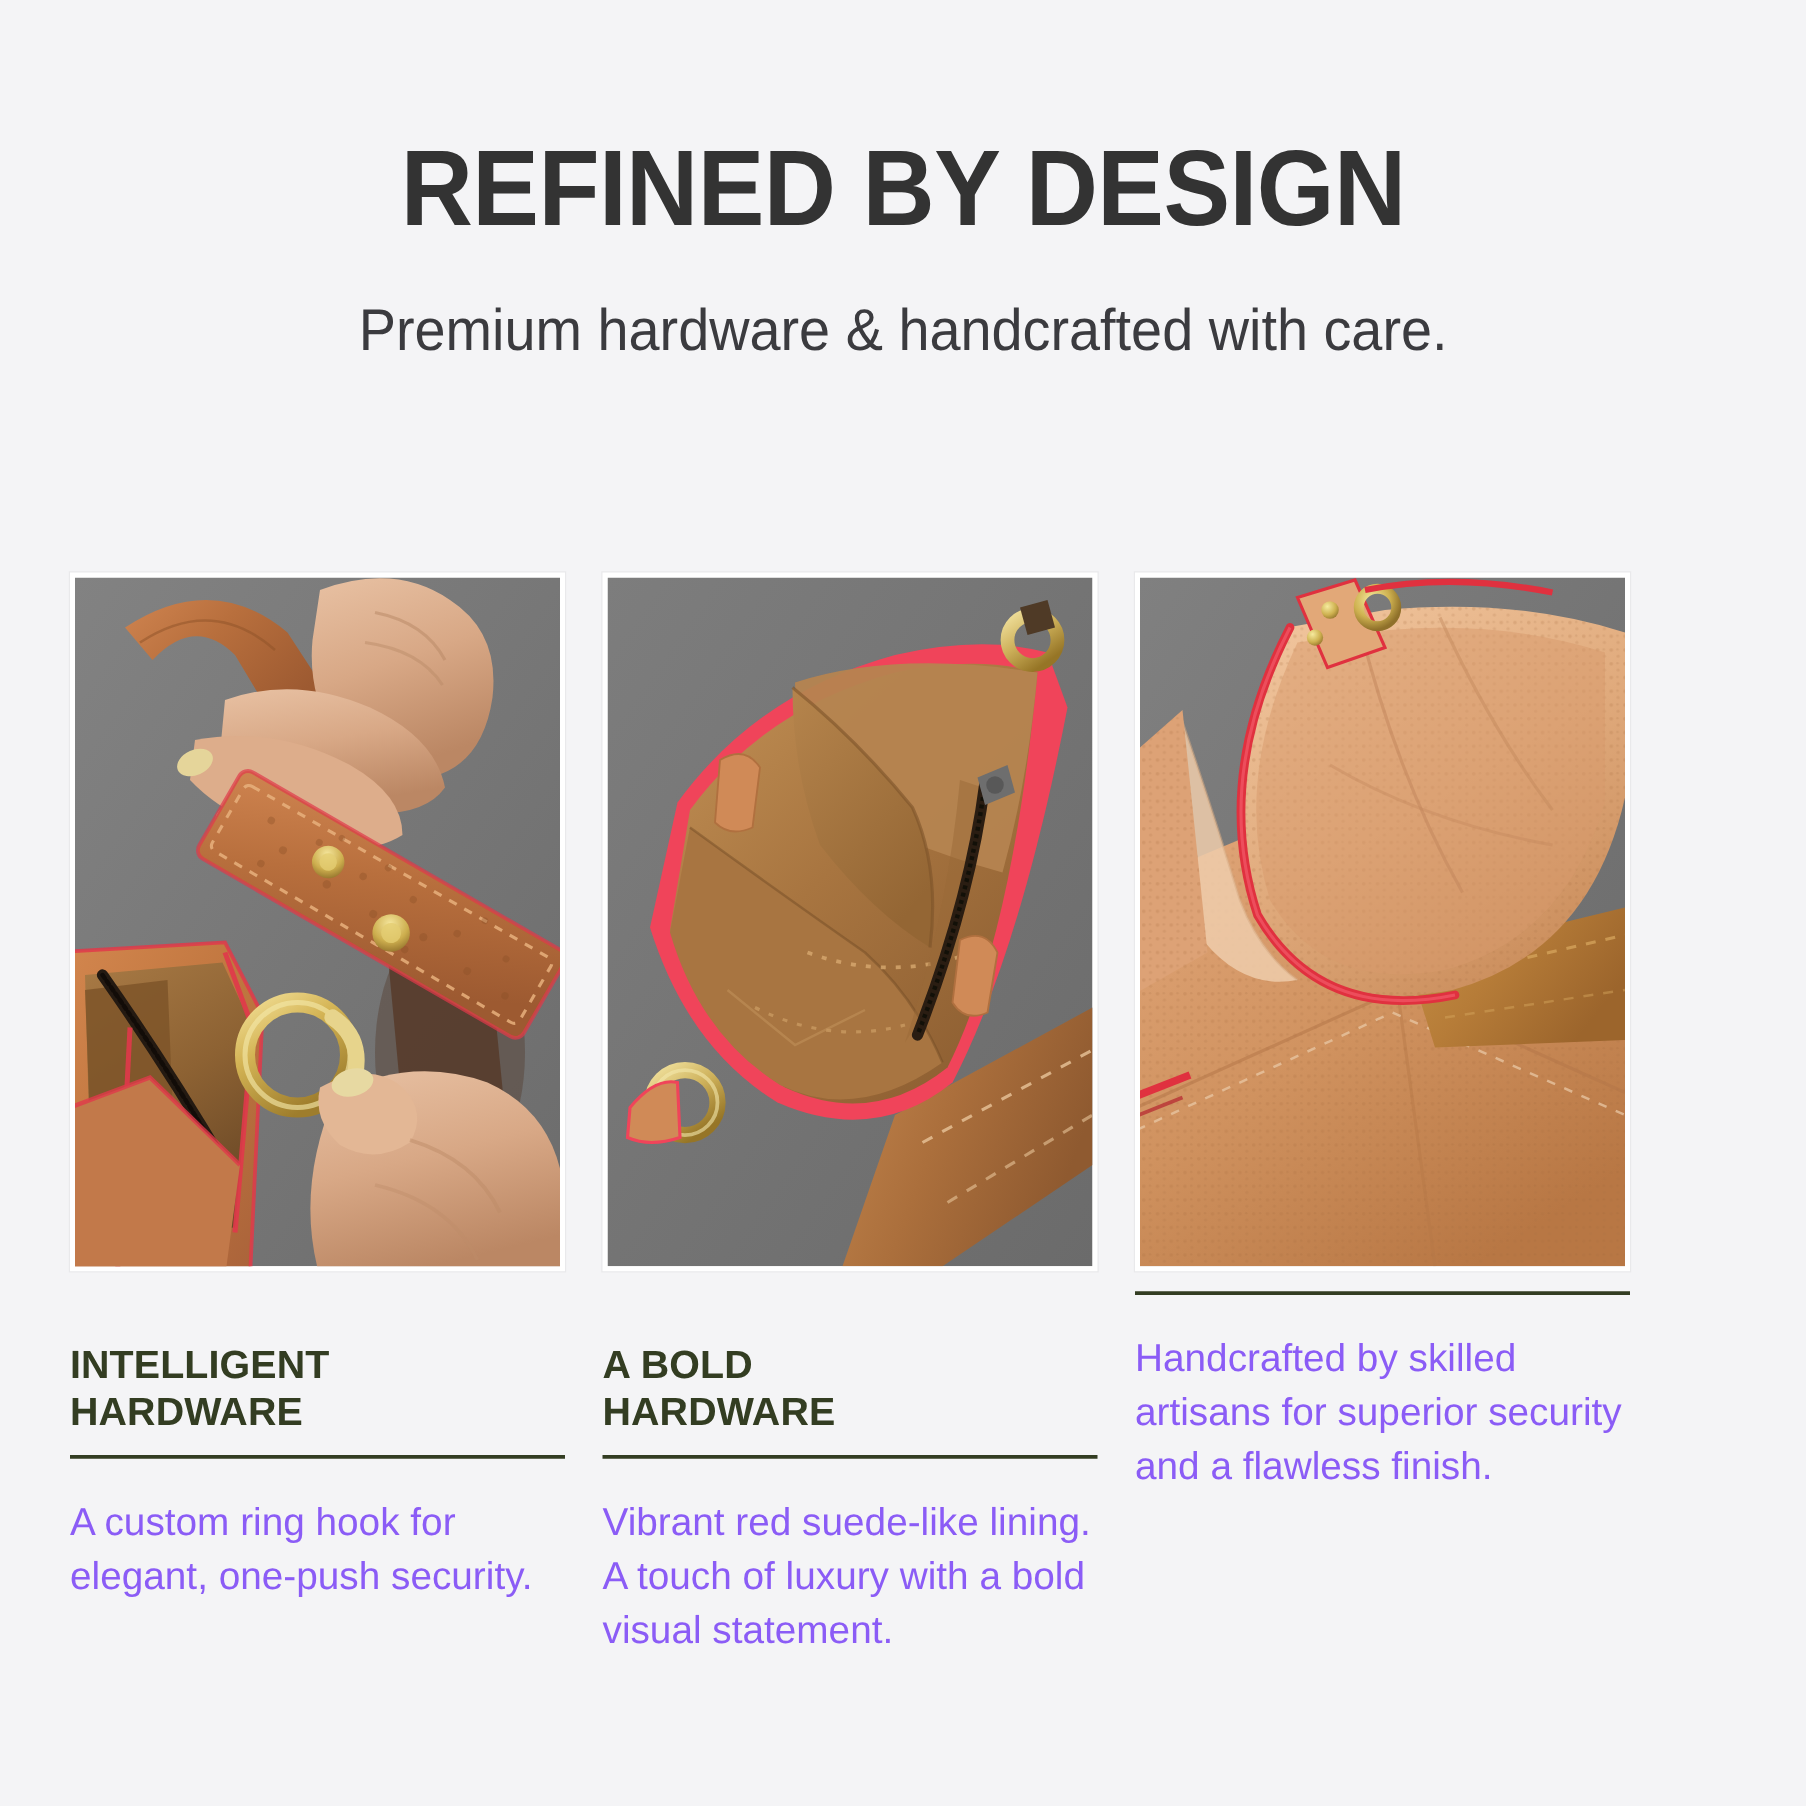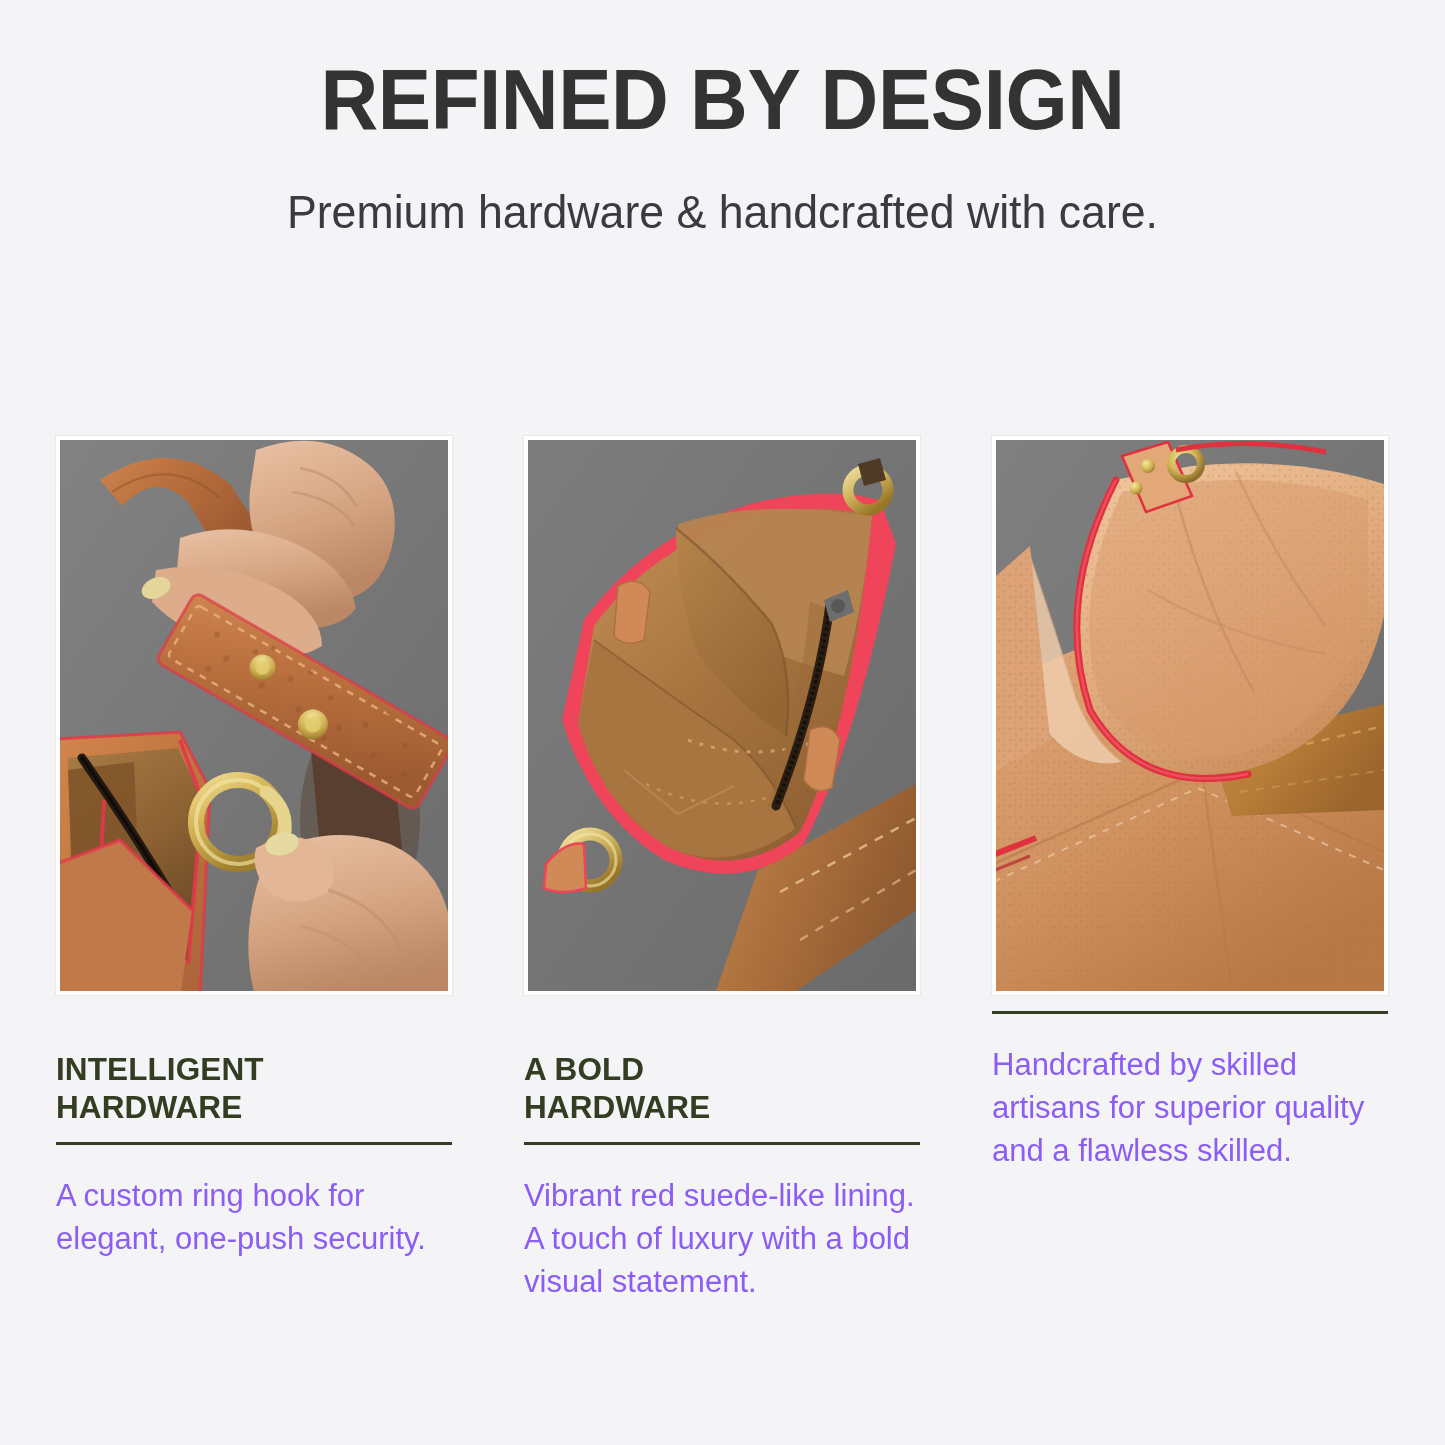--- a/index.html
+++ b/index.html
@@ -6,21 +6,21 @@
   html,body { width:1445px; height:1445px; }
   body {
     background:#f4f4f6;
     font-family:"Liberation Sans", sans-serif;
     -webkit-font-smoothing:antialiased;
     overflow:hidden;
   }
   .page { position:relative; width:1445px; height:1445px; }
 
   
-  .header { text-align:center; padding-top:56px; }
+  .header { text-align:center; padding-top:108px; }
   .title {
     font-size:86px;
     font-weight:700;
     letter-spacing:-0.5px;
     color:#333333;
     line-height:1.0;
     transform:scaleX(0.93);
     transform-origin:center;
   }
   .subtitle {
@@ -29,25 +29,25 @@
     font-weight:400;
     color:#3b3b3f;
     line-height:1.1;
     transform:scaleX(0.95);
     transform-origin:center;
   }
 
   
   .columns {
     position:absolute;
-    top:436px;
+    top:458px;
     left:56px;
     width:1333px;
     display:flex;
-    gap:72px;
+    gap:30px;
   }
   .col { width:396px; }
 
   .photo-frame {
     width:396px;
     height:559px;
     background:#ffffff;
     padding:4px;
     box-shadow:0 0 0 1px rgba(0,0,0,0.045);
   }
@@ -374,17 +374,17 @@
           </g>
 
           <g>
             <circle cx="190" cy="24" r="15" fill="none" stroke="url(#c3rivet)" stroke-width="8"></circle>
           </g>
 
           <path d="M180 10 Q 250 -4 330 12" stroke="#e0313f" stroke-width="5" fill="none"></path>
         </svg>
       </div>
       <div class="col-rule"></div>
-      <div class="col-body">Handcrafted by skilled artisans for superior quality and a flawless skilled.</div>
+      <div class="col-body">Handcrafted by skilled artisans for superior security and a flawless finish.</div>
     </div>
 
   </div>
 </div>
 
 </body></html>

